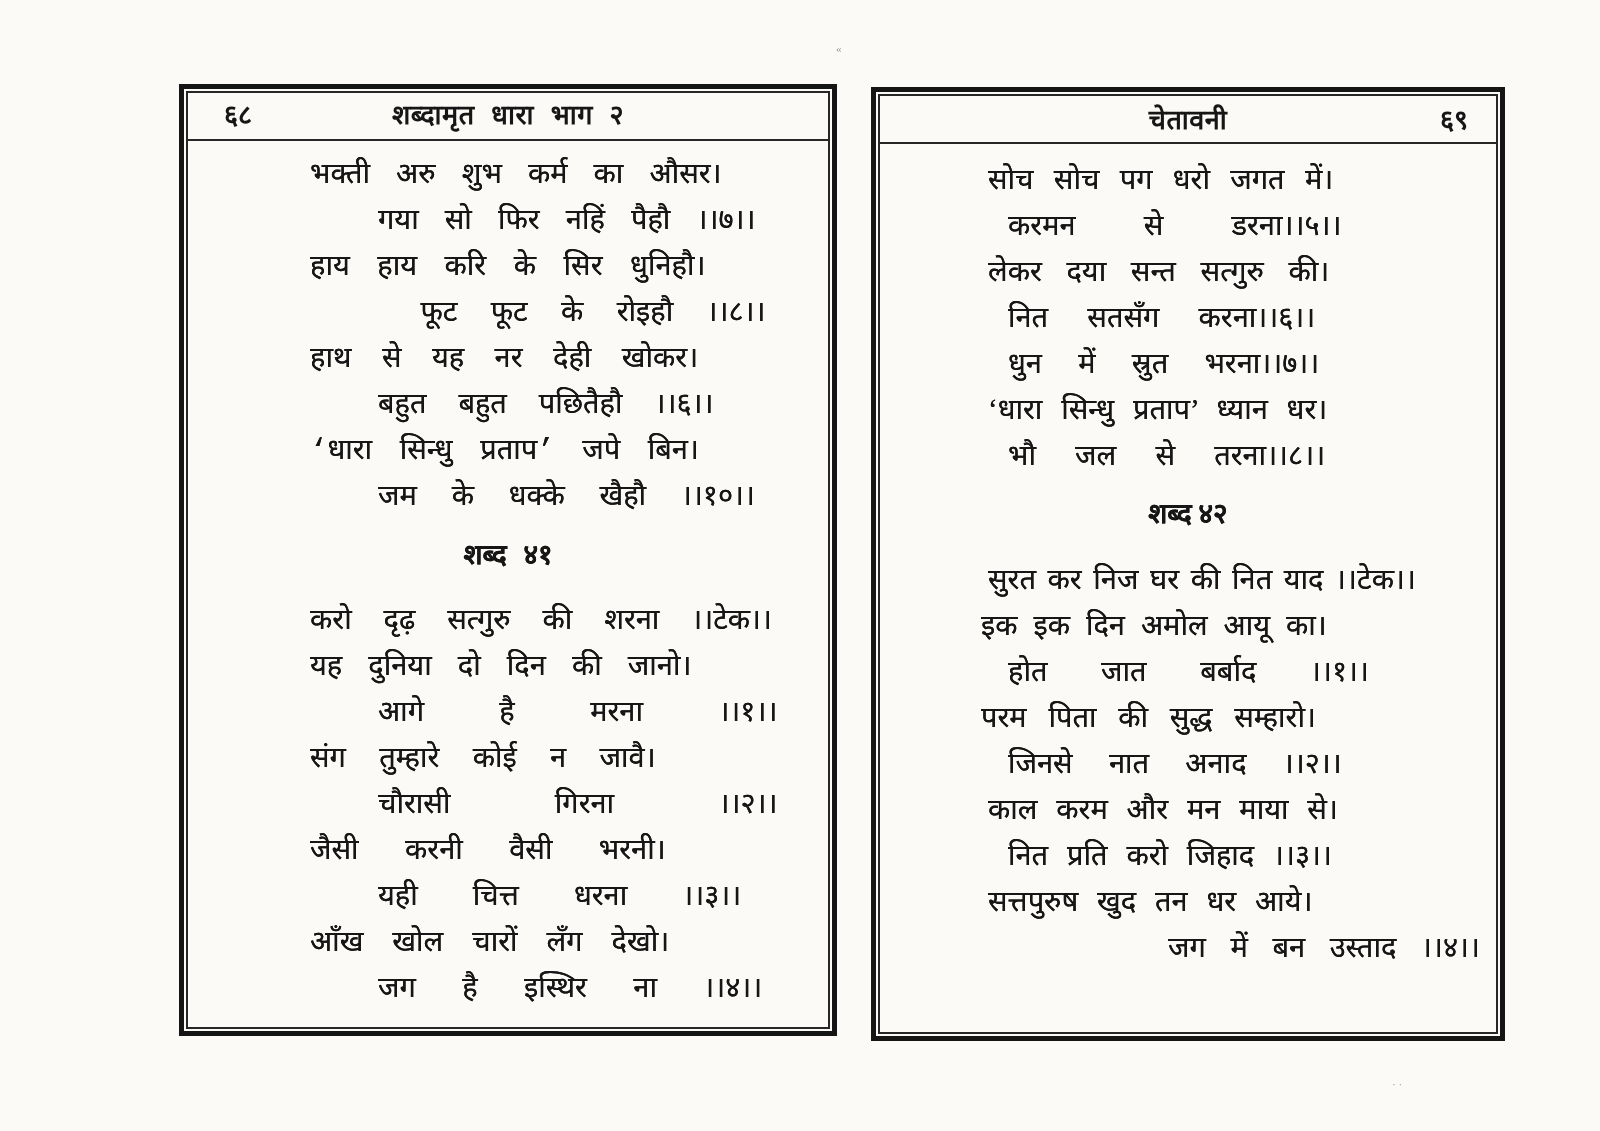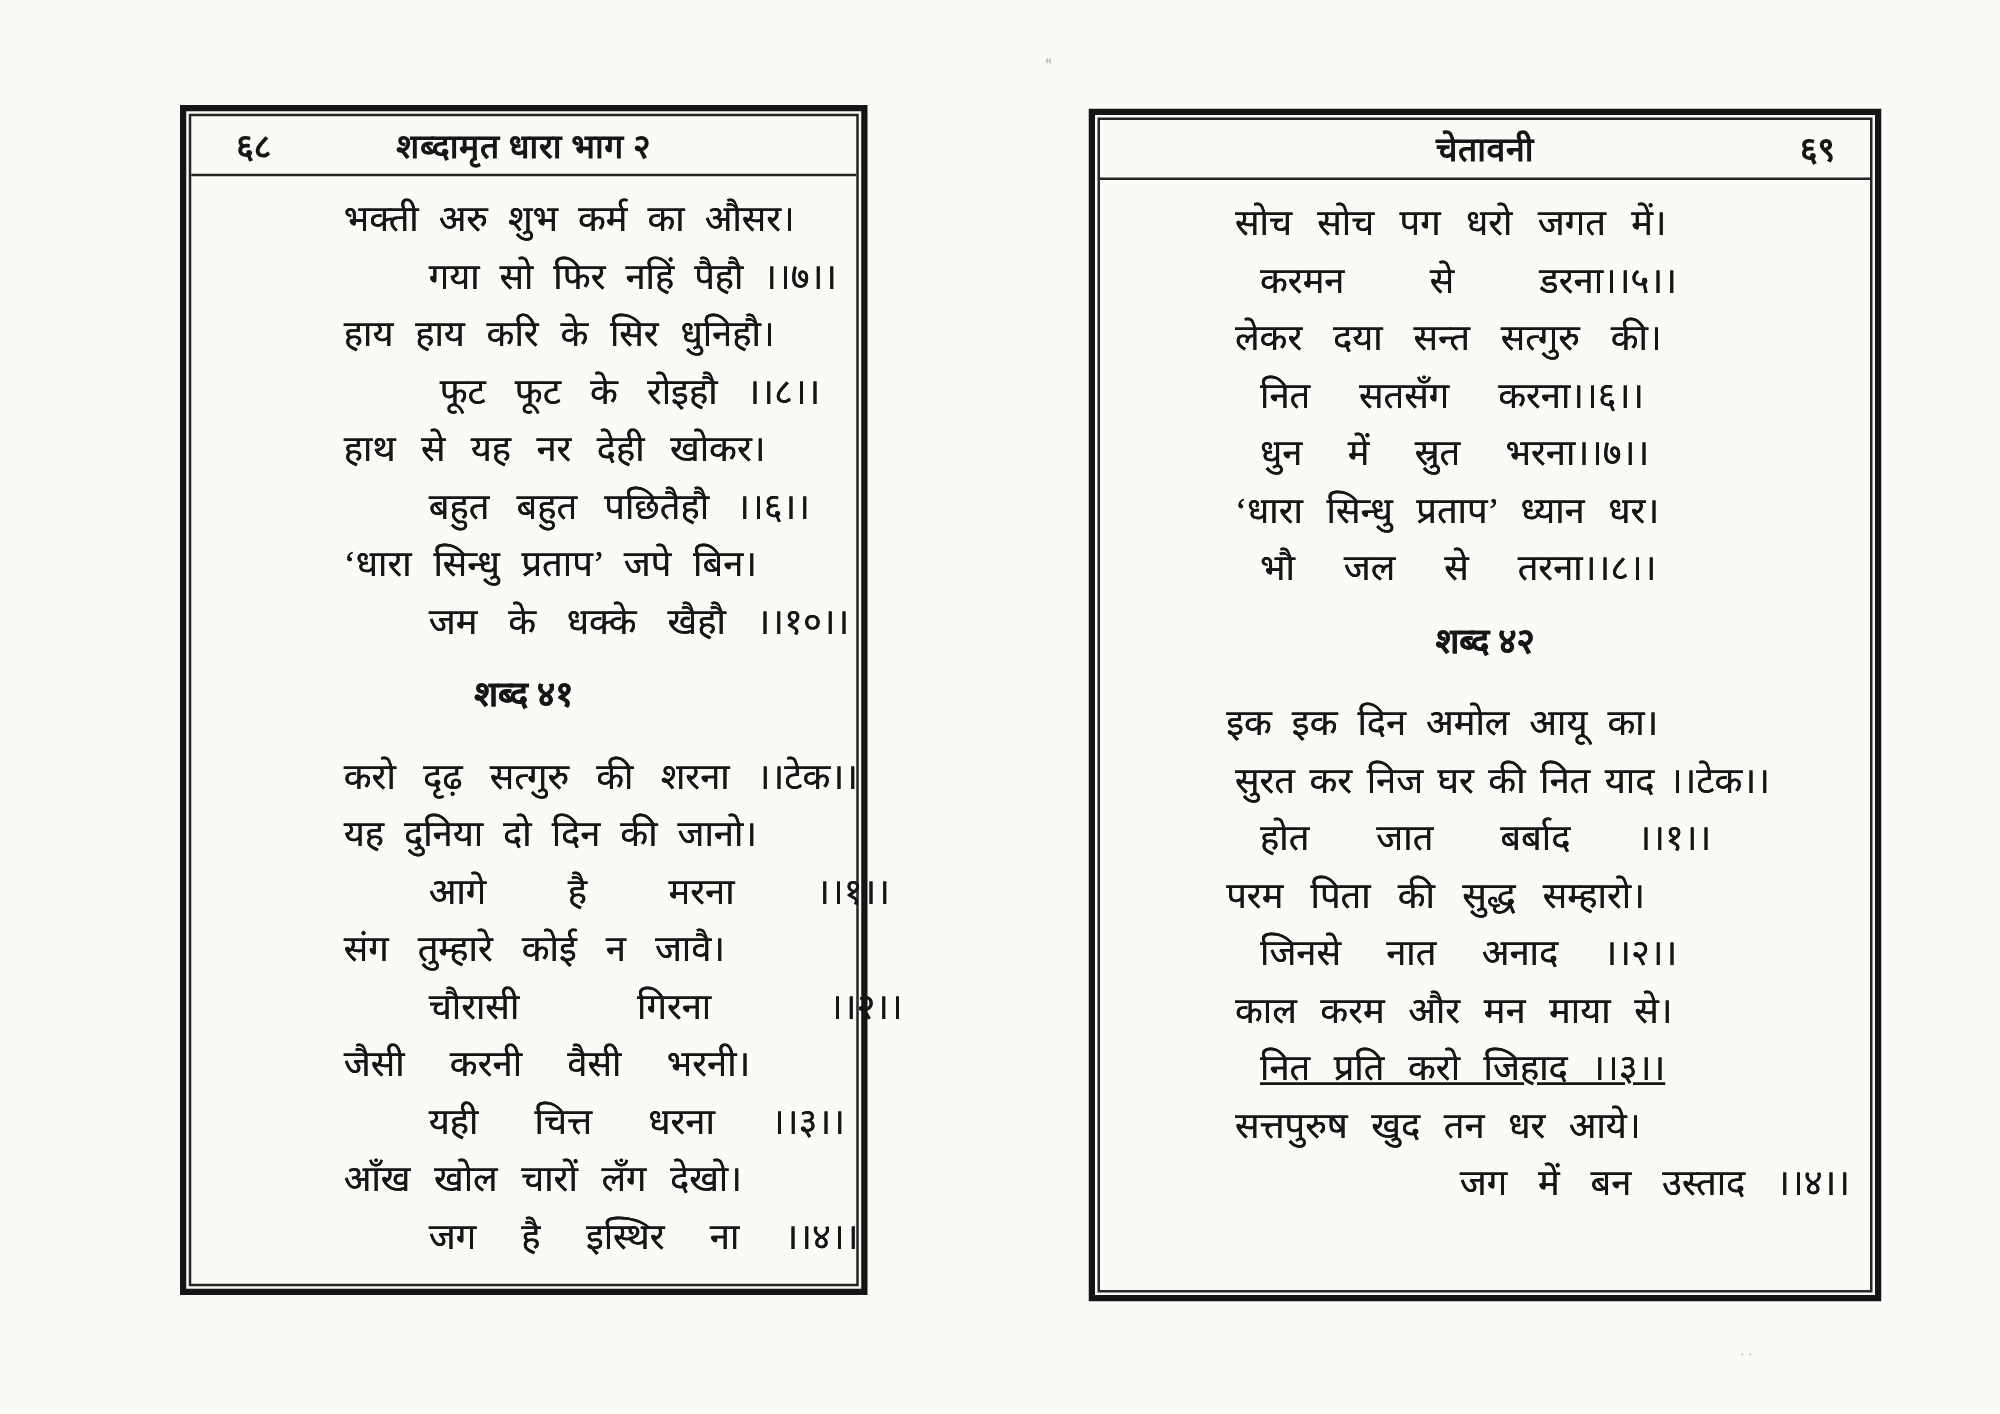--- a/index.html
+++ b/index.html
@@ -15,21 +15,21 @@
     background: #fbfaf6;
     overflow: hidden;
     color: #161616;
   }
   .page {
     position: absolute;
     background: #fbfaf6;
     border: 5px solid #151515;
     box-sizing: border-box;
   }
-  .page-left  { left: 144px; top: 84px;  width: 550px; height: 952px; }
+  .page-left  { left: 179px; top: 84px;  width: 658px; height: 952px; font-family: Liberation Mono, monospace; }
   .page-right { left: 871px; top: 87px;  width: 634px; height: 954px; }
   .page-inner {
     position: absolute;
     inset: 2px;
     border: 2px solid #262626;
   }
   .page-header {
     position: relative;
     height: 46px;
     border-bottom: 2px solid #262626;
@@ -124,27 +124,27 @@
       </div>
       <div class="page-body">
           <div class="verse-line" style="word-spacing: 0.45em;">सोच सोच पग धरो जगत में।</div>
           <div class="verse-line indented" style="word-spacing: 2.1em;">करमन से डरना।।५।।</div>
           <div class="verse-line" style="word-spacing: 0.6em;">लेकर दया सन्त सत्गुरु की।</div>
           <div class="verse-line indented" style="word-spacing: 1.1em;">नित सतसँग करना।।६।।</div>
           <div class="verse-line indented" style="word-spacing: 1em;">धुन में स्रुत भरना।।७।।</div>
           <div class="verse-line" style="word-spacing: 0.4em;">‘धारा सिन्धु प्रताप’ ध्यान धर।</div>
           <div class="verse-line indented" style="word-spacing: 1.1em;">भौ जल से तरना।।८।।</div>
           <div class="section-heading">शब्द ४२</div>
+          <div class="verse-line" style="word-spacing: 0.15em;">सुरत कर निज घर की नित याद ।।टेक।।</div>
           <div class="verse-line indented-sm" style="word-spacing: 0.3em;">इक इक दिन अमोल आयू का।</div>
-          <div class="verse-line" style="word-spacing: 0.15em;">सुरत कर निज घर की नित याद ।।टेक।।</div>
           <div class="verse-line indented" style="word-spacing: 1.6em;">होत जात बर्बाद ।।१।।</div>
           <div class="verse-line indented-sm" style="word-spacing: 0.5em;">परम पिता की सुद्ध सम्हारो।</div>
           <div class="verse-line indented" style="word-spacing: 1em;">जिनसे नात अनाद ।।२।।</div>
           <div class="verse-line" style="word-spacing: 0.4em;">काल करम और मन माया से।</div>
-          <div class="verse-line indented" style="word-spacing: 0.4em; text-decoration: underline;">नित प्रति करो जिहाद ।।३।।</div>
+          <div class="verse-line indented" style="word-spacing: 0.4em;">नित प्रति करो जिहाद ।।३।।</div>
           <div class="verse-line" style="word-spacing: 0.4em;">सत्तपुरुष खुद तन धर आये।</div>
           <div class="verse-line indented" style="word-spacing: 0.6em; text-align: right;">जग में बन उस्ताद ।।४।।</div>
         </div>
     </div>
   </div>
 
   <span class="artifact" style="left:836px; top:42px;">«</span>
   <span class="artifact" style="left:1392px; top:1078px;">· ·</span>
 
 </div>

